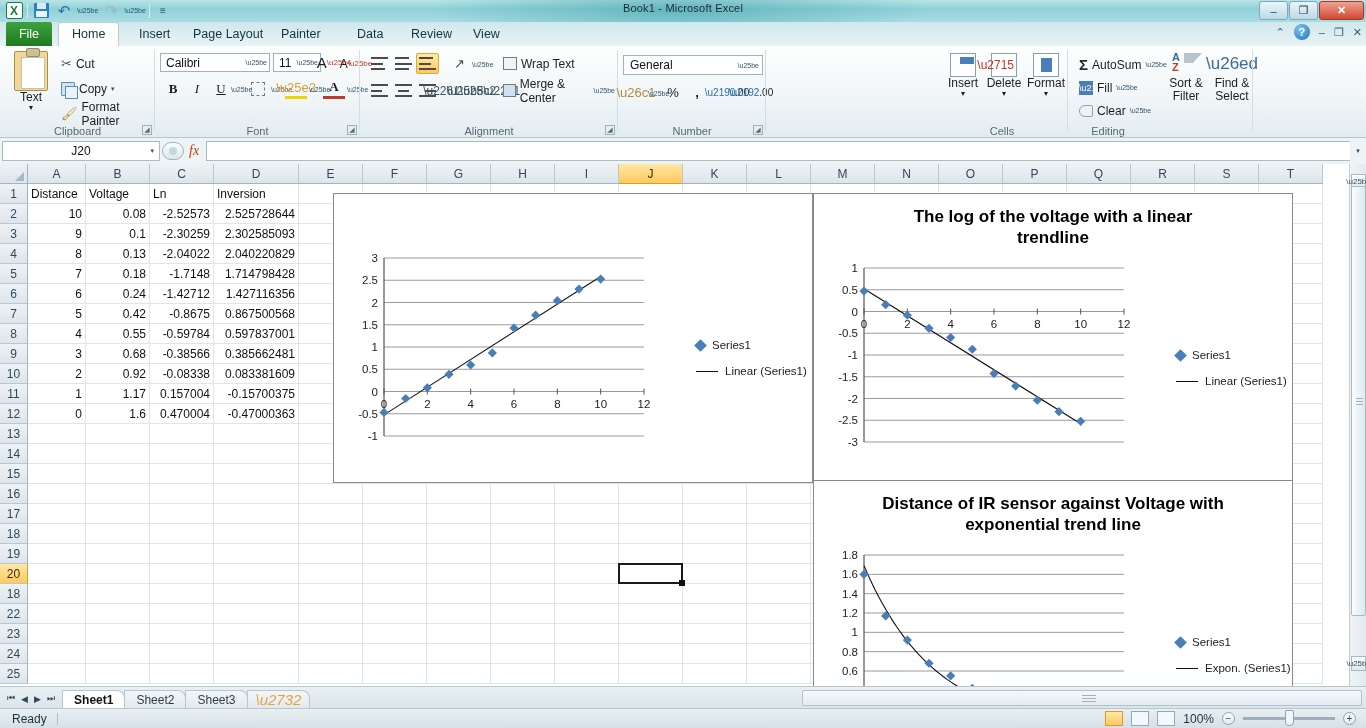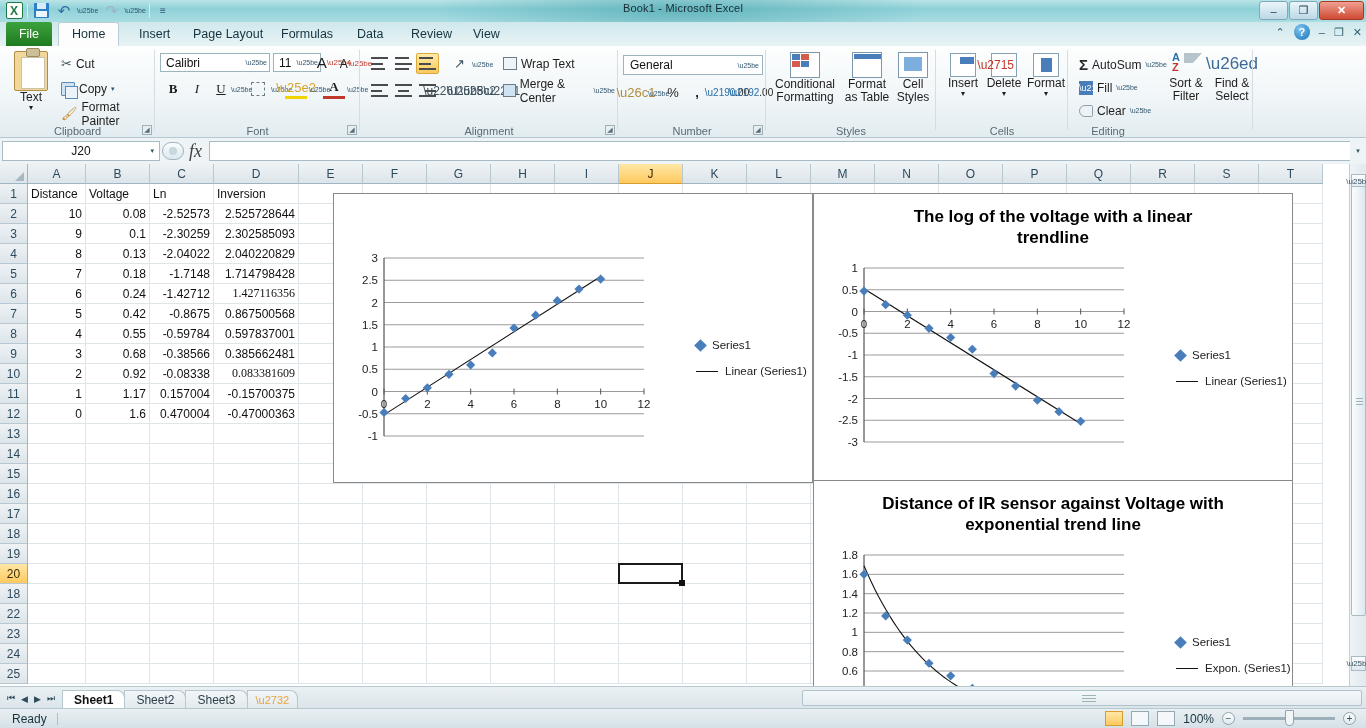--- a/index.html
+++ b/index.html
@@ -155,21 +155,21 @@
     display:flex;align-items:center;justify-content:center;position:relative;font-size:12px;
   }
   .namebox .cv{position:absolute;right:5px;font-size:7px;color:#33505e;}
   .fbar-div{width:26px;display:flex;align-items:center;justify-content:center;}
   .fxpill{
     width:22px;height:18px;border-radius:9px;border:1px solid #9fb4bf;
     background:linear-gradient(180deg,#fafdfe,#dce8ed);
     display:flex;align-items:center;justify-content:center;
   }
   .fxpill span{width:8px;height:8px;border-radius:50%;background:#c7d7de;}
-  .fxlab{font-family:"Liberation Serif",serif;font-style:italic;font-size:18px;color:#404040;margin:0 7px 0 3px;}
+  .fxlab{font-family:"Liberation Serif",serif;font-style:italic;font-size:14px;color:#c2410c;margin:0 7px 0 3px;}
   .finput{
     flex:1;height:20px;background:#fff;border:1px solid #a9bcc6;border-right:none;
     margin-right:0;padding-left:4px;display:flex;align-items:center;font-size:12px;
   }
   .fcollapse{width:16px;height:20px;background:#eef3f5;display:flex;align-items:center;justify-content:center;font-size:7px;color:#33505e;}
 
   
   .gridwrap{position:absolute;left:0;top:164px;width:1366px;height:522px;background:#fff;overflow:hidden;}
   .colhdr{position:absolute;left:0;top:0;height:20px;display:flex;}
   .corner{
@@ -316,21 +316,21 @@
       <div class="wbtn">❐</div>
       <div class="wbtn close">✕</div>
     </div>
   </div>
 
   <div class="ribbon-tabs">
     <div class="tab file" style="left:6px;">File</div>
     <div class="tab active" style="left:58px;">Home</div>
     <div class="tab" style="left:126px;">Insert</div>
     <div class="tab" style="left:180px;">Page Layout</div>
-    <div class="tab" style="left:268px;">Formulas</div>
+    <div class="tab" style="left:268px;">Painter</div>
     <div class="tab" style="left:344px;">Data</div>
     <div class="tab" style="left:398px;">Review</div>
     <div class="tab" style="left:460px;">View</div>
     <div class="helpbar">
       <span class="mini">⌃</span>
       <span class="qhelp">?</span>
       <span class="mini">–</span>
       <span class="mini">❐</span>
       <span class="mini">✕</span>
     </div>
@@ -472,45 +472,20 @@
       </div>
       <div class="fbtn" style="position:absolute;left:122px;top:36px;font-size:10px;">
         <span style="color:#2a6fa8;">\u2192</span>
           <span>.00</span>
       </div>
       <div class="grp-label">Number</div>
       <div class="dlg">◢</div>
       <div class="grp-div" style="left:147px;"></div>
     </div>
 
-    <div class="grp" style="left:766px;width:170px;">
-      <div class="bigbtn" style="position:absolute;left:4px;top:6px;width:70px;">
-        <div class="tblico">
-          <i style="left:1px;top:1px;width:8px;height:6px;background:#4a7ebb"></i>
-          <i style="left:10px;top:1px;width:8px;height:6px;background:#d65b4a"></i>
-          <i style="left:1px;top:8px;width:8px;height:6px;background:#d65b4a"></i>
-          <i style="left:10px;top:8px;width:8px;height:6px;background:#4a7ebb"></i>
-        </div>
-        <div class="cap">Conditional Formatting</div>
-      </div>
-      <div class="bigbtn" style="position:absolute;left:76px;top:6px;width:50px;">
-        <div class="tblico">
-          <i style="left:1px;top:1px;width:27px;height:5px;background:#4a7ebb"></i>
-        </div>
-        <div class="cap">Format as Table</div>
-      </div>
-      <div class="bigbtn" style="position:absolute;left:126px;top:6px;width:42px;">
-        <div class="tblico">
-          <i style="left:5px;top:4px;width:18px;height:14px;background:#7eaedd"></i>
-        </div>
-        <div class="cap">Cell Styles</div>
-      </div>
-      <div class="grp-label">Styles</div>
-      <div class="grp-div" style="left:169px;"></div>
-    </div>
 
     <div class="grp" style="left:936px;width:132px;">
       <div class="bigbtn" style="position:absolute;left:8px;top:7px;width:38px;">
         <div class="cellsico">
             <span style="position:absolute;left:9px;top:3px;width:14px;height:7px;background:#4a7ebb;"></span>
           </div>
         <div class="cap">Insert</div>
         <div class="cap" style="font-size:8px;line-height:7px;">▾</div>
       </div>
       <div class="bigbtn" style="position:absolute;left:48px;top:7px;width:40px;">
@@ -738,21 +713,21 @@
           <div class="cell" style="width: 64px; height: 20px;"></div>
           <div class="cell" style="width: 64px; height: 20px;"></div>
           <div class="cell" style="width: 64px; height: 20px;"></div>
           <div class="cell" style="width: 64px; height: 20px;"></div>
           <div class="cell" style="width: 64px; height: 20px;"></div>
         </div>
         <div class="cellrow">
           <div class="cell num" style="width: 58px; height: 20px;">6</div>
           <div class="cell num" style="width: 64px; height: 20px;">0.24</div>
           <div class="cell num" style="width: 64px; height: 20px;">-1.42712</div>
-          <div class="cell num" style="width: 85px; height: 20px; font-family: Liberation Serif, serif;">1.427116356</div>
+          <div class="cell num" style="width: 85px; height: 20px;">1.427116356</div>
           <div class="cell" style="width: 64px; height: 20px;"></div>
           <div class="cell" style="width: 64px; height: 20px;"></div>
           <div class="cell" style="width: 64px; height: 20px;"></div>
           <div class="cell" style="width: 64px; height: 20px;"></div>
           <div class="cell" style="width: 64px; height: 20px;"></div>
           <div class="cell" style="width: 64px; height: 20px;"></div>
           <div class="cell" style="width: 64px; height: 20px;"></div>
           <div class="cell" style="width: 64px; height: 20px;"></div>
           <div class="cell" style="width: 64px; height: 20px;"></div>
           <div class="cell" style="width: 64px; height: 20px;"></div>
@@ -826,21 +801,21 @@
           <div class="cell" style="width: 64px; height: 20px;"></div>
           <div class="cell" style="width: 64px; height: 20px;"></div>
           <div class="cell" style="width: 64px; height: 20px;"></div>
           <div class="cell" style="width: 64px; height: 20px;"></div>
           <div class="cell" style="width: 64px; height: 20px;"></div>
         </div>
         <div class="cellrow">
           <div class="cell num" style="width: 58px; height: 20px;">2</div>
           <div class="cell num" style="width: 64px; height: 20px;">0.92</div>
           <div class="cell num" style="width: 64px; height: 20px;">-0.08338</div>
-          <div class="cell num" style="width: 85px; height: 20px; font-family: Liberation Serif, serif;">0.083381609</div>
+          <div class="cell num" style="width: 85px; height: 20px;">0.083381609</div>
           <div class="cell" style="width: 64px; height: 20px;"></div>
           <div class="cell" style="width: 64px; height: 20px;"></div>
           <div class="cell" style="width: 64px; height: 20px;"></div>
           <div class="cell" style="width: 64px; height: 20px;"></div>
           <div class="cell" style="width: 64px; height: 20px;"></div>
           <div class="cell" style="width: 64px; height: 20px;"></div>
           <div class="cell" style="width: 64px; height: 20px;"></div>
           <div class="cell" style="width: 64px; height: 20px;"></div>
           <div class="cell" style="width: 64px; height: 20px;"></div>
           <div class="cell" style="width: 64px; height: 20px;"></div>
@@ -1374,21 +1349,21 @@
     <div class="navbtns">
       <span>⏮</span>
       <span>◀</span>
       <span>▶</span>
       <span>⏭</span>
     </div>
     <div class="stab active">Sheet1</div>
     <div class="stab">Sheet2</div>
     <div class="stab">Sheet3</div>
     <div class="stab newsheet">
-      <span style="color:#e8a33d;font-size:11px;">\u2732</span>
+      <span style="color:#e8a33d;font-size:15px;font-style:italic;">\u2732</span>
     </div>
     <div class="hscroll"></div>
   </div>
 
   <div class="statusbar">
     <span class="st-ready">Ready</span>
     <span style="margin-left:10px;width:1px;height:12px;background:#b0c0c8;display:inline-block;"></span>
     <div class="st-right">
       <span class="viewbtn on"></span>
       <span class="viewbtn"></span>

